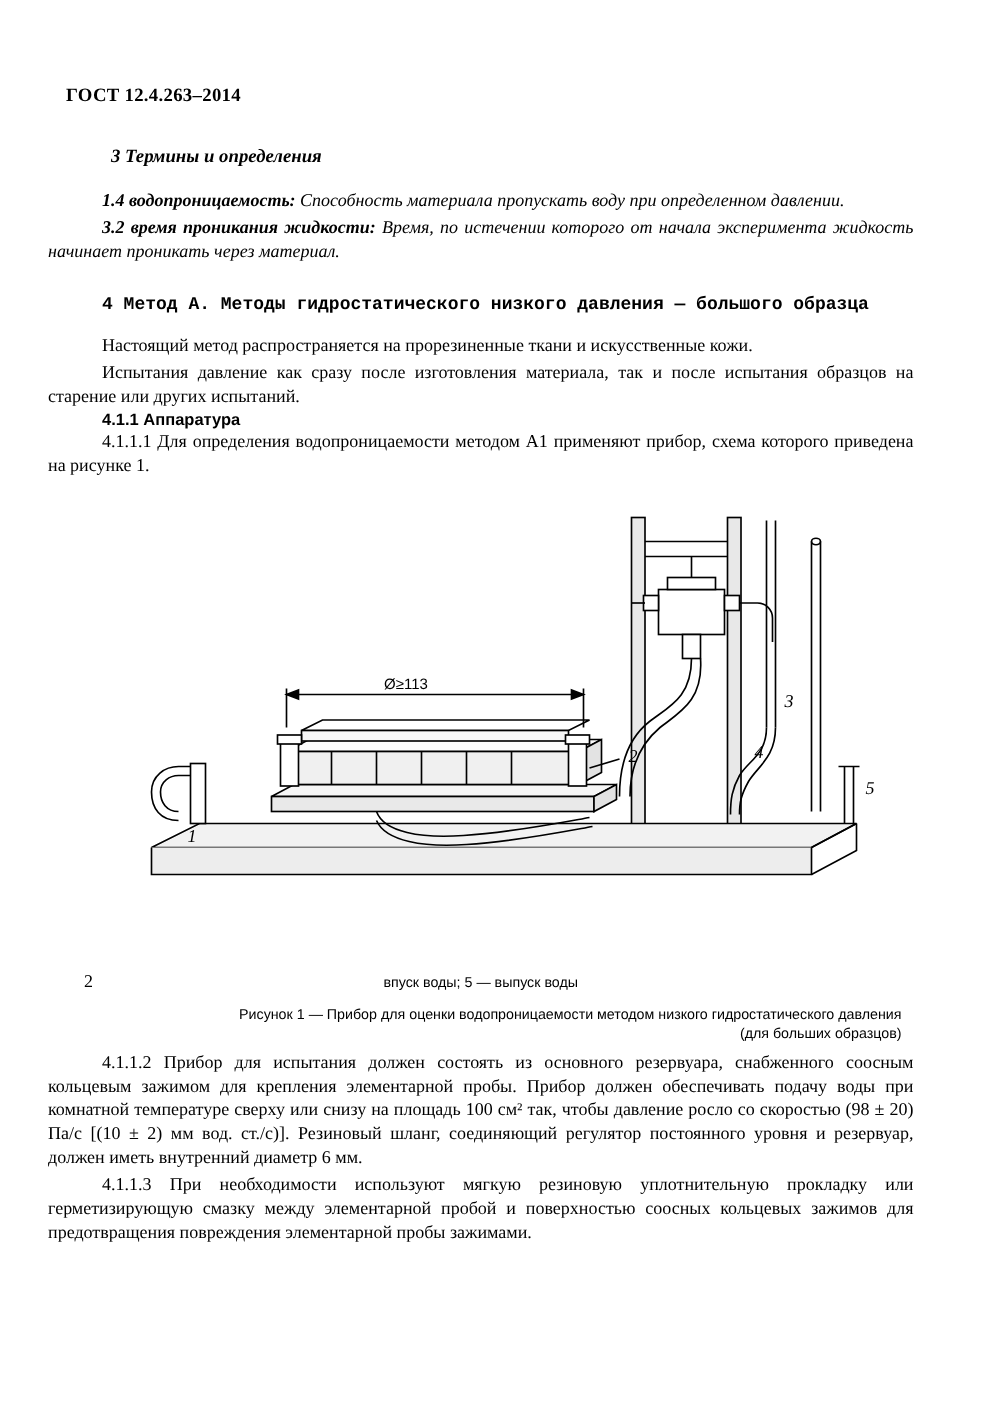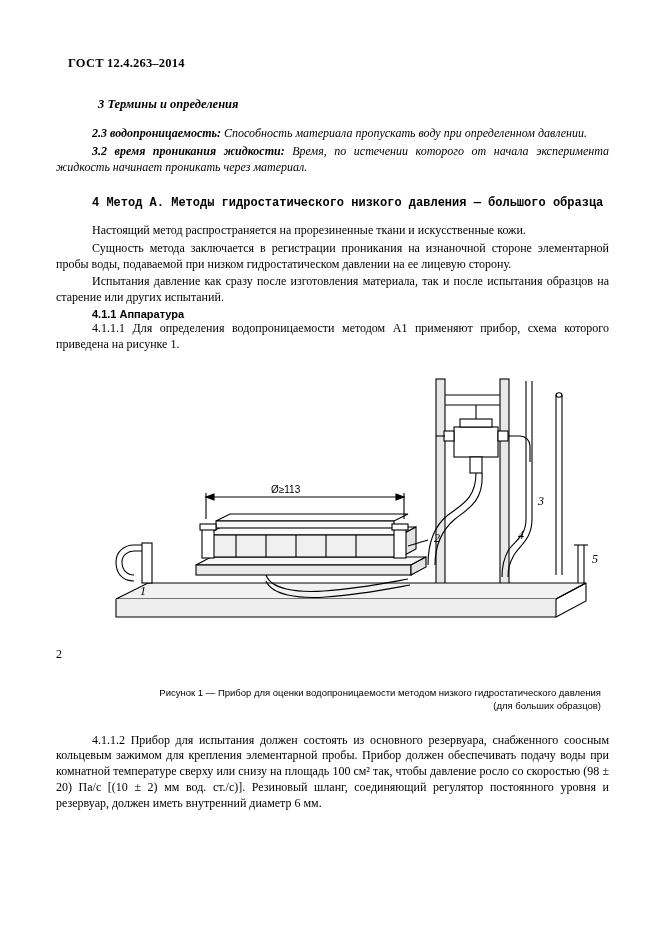--- a/index.html
+++ b/index.html
@@ -13,21 +13,21 @@
     font-family: "Liberation Serif", serif;
     color: #000000;
     position: relative;
     overflow: hidden;
   }
   .page {
     position: relative;
     width: 661px;
     height: 688px;
     box-sizing: border-box;
-    padding: 56px 52px 20px 56px;
+    padding: 56px 52px 20px 32px;
   }
   .doc-header {
     font-family: "Liberation Serif", serif;
     font-weight: bold;
     font-size: 12.5px;
     letter-spacing: 0.2px;
     margin: 0 0 26px 12px;
   }
   h2.sec-title {
     font-family: "Liberation Serif", serif;
@@ -102,46 +102,45 @@
     text-align: center;
   }
   .page-number {
     position: absolute;
     left: 56px;
     bottom: 26px;
     font-family: "Liberation Serif", serif;
     font-size: 12px;
   }
   .tail-block {
-    margin-top: 20px;
+    margin-top: 4px;
   }
   svg.figure {
     display: block;
     margin: 0 auto;
   }
 </style>
 </head>
 <body>
 
 <div class="page">
 
   <div class="doc-header">ГОСТ 12.4.263–2014</div>
 
   <h2 class="sec-title">3 Термины и определения</h2>
 
 
-  <p class="para"><span class="bi">2.3 водопроницаемость:</span><span style="font-style:italic"> Способность материала пропускать воду при определенном давлении.</span></p>
+  <p class="para"><span class="bi">1.4 водопроницаемость:</span><span style="font-style:italic"> Способность материала пропускать воду при определенном давлении.</span></p>
 
   <p class="para"><span class="bi">3.2 время проникания жидкости:</span><span style="font-style:italic"> Время, по истечении которого от начала эксперимента жидкость начинает проникать через материал.</span></p>
 
   <h2 class="sec-title-b">4 Метод А. Методы гидростатического низкого давления — большого образца</h2>
 
 
   <p class="para sans">Настоящий метод распространяется на прорезиненные ткани и искусственные кожи.</p>
-  <p class="para sans">Сущность метода заключается в регистрации проникания на изнаночной стороне элементарной пробы воды, подаваемой при низком гидростатическом давлении на ее лицевую сторону.</p>
   <p class="para sans">Испытания давление как сразу после изготовления материала, так и после испытания образцов на старение или других испытаний.</p>
 
   <h4 class="sub-sub-title">4.1.1 Аппаратура</h4>
 
   <p class="para sans">4.1.1.1  Для определения водопроницаемости методом А1 применяют прибор, схема которого приведена на рисунке 1.</p>
 
   <div class="fig-wrap">
     <svg class="figure" width="560" height="300" viewBox="0 0 560 300">
       <g stroke="#000" fill="none" stroke-width="1.1">
 
@@ -227,25 +226,27 @@
         <text x="378" y="173">2</text>
         <text x="482" y="136">3</text>
         <text x="462" y="170">4</text>
         <text x="536" y="194">5</text>
       </g>
       <text x="215" y="124" font-family="Liberation Sans, sans-serif" font-size="10" fill="#000">Ø≥113</text>
     </svg>
   </div>
 
   <div class="fig-legend">
+    <span class="last-line">впуск воды; 5 — выпуск воды</span>
   </div>
 
   <div class="fig-caption">
     <div>Рисунок 1 — Прибор для оценки водопроницаемости методом низкого гидростатического давления</div>
     <div>(для больших образцов)</div>
   </div>
 
   <div class="tail-block">
     <p class="para sans">4.1.1.2 Прибор для испытания должен состоять из основного резервуара, снабженного соосным кольцевым зажимом для крепления элементарной пробы. Прибор должен обеспечивать подачу воды при комнатной температуре сверху или снизу на площадь 100 см² так, чтобы давление росло со скоростью (98 ± 20) Па/с [(10 ± 2) мм вод. ст./с)]. Резиновый шланг, соединяющий регулятор постоянного уровня и резервуар, должен иметь внутренний диаметр 6 мм.</p>
+    <p class="para sans">4.1.1.3 При необходимости используют мягкую резиновую уплотнительную прокладку или герметизирующую смазку между элементарной пробой и поверхностью соосных кольцевых зажимов для предотвращения повреждения элементарной пробы зажимами.</p>
   </div>
 
   <div class="page-number">2</div>
 </div>
 
 </body></html>

